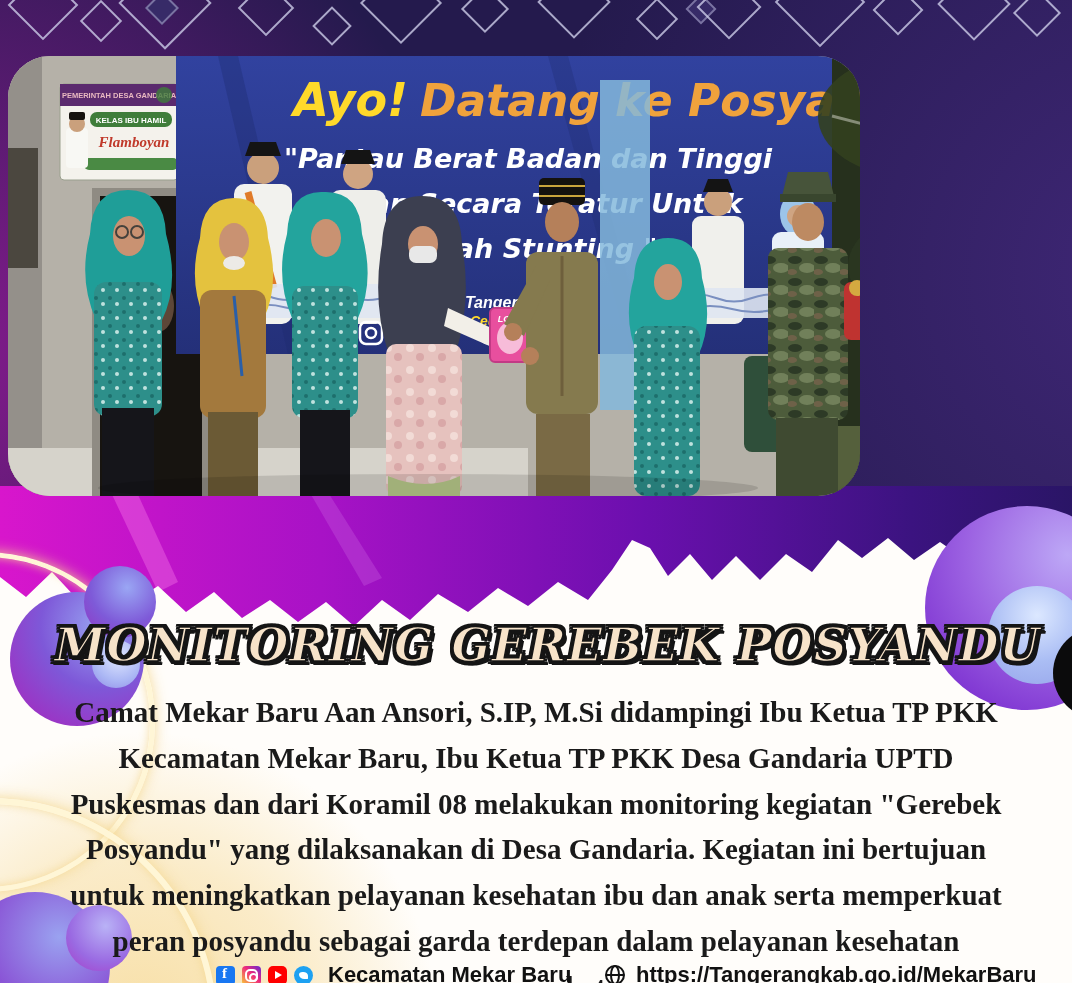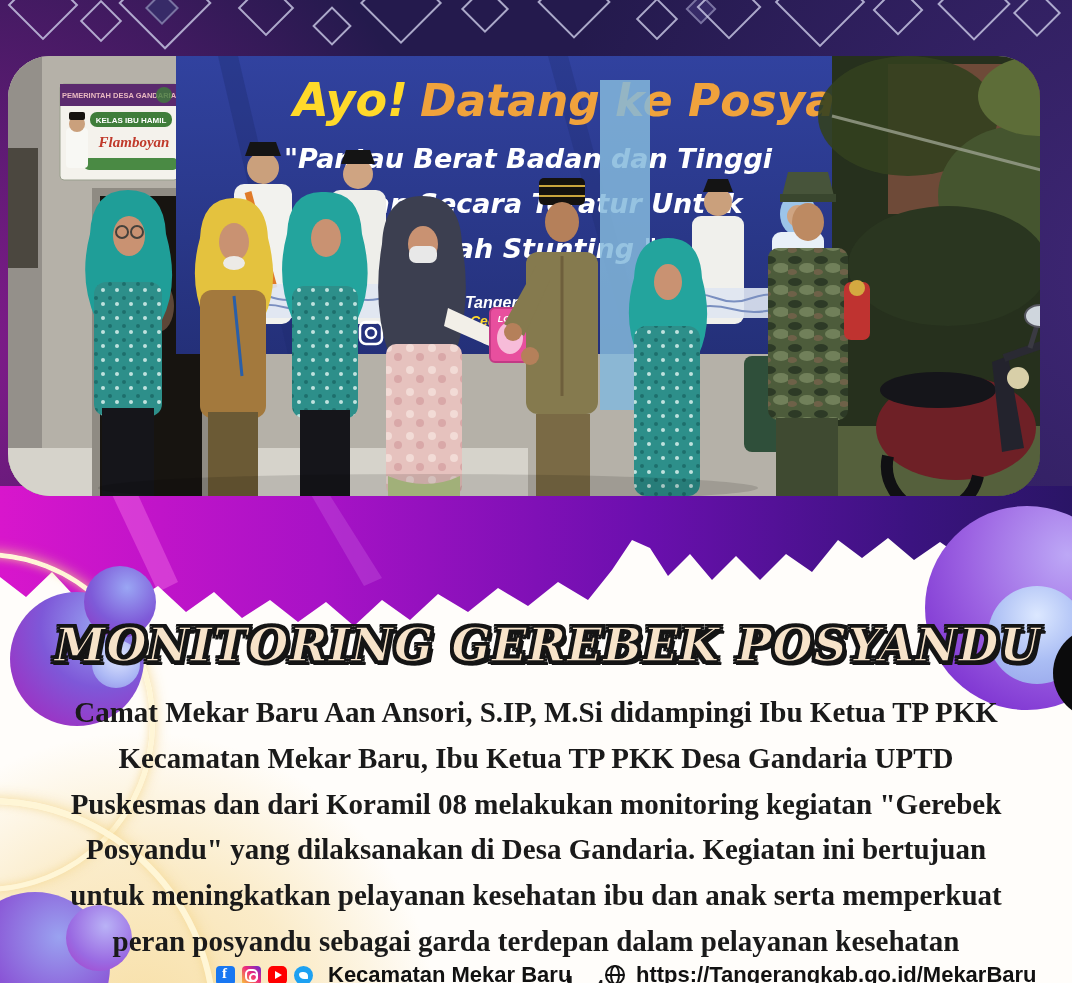--- a/index.html
+++ b/index.html
@@ -11,21 +11,21 @@
       radial-gradient(circle at 108% 28%, rgba(96,54,168,.45), transparent 46%),
       #241a4d;
   }
   
   .diamond{position:absolute;border:2px solid rgba(205,205,232,.8);transform:rotate(45deg);}
   .diamond.filled{background:#372b68;border-color:rgba(205,205,232,.45);}
   
   .backdrop{position:absolute;left:0;top:0;width:1072px;height:983px;}
   
   .photo{
-    position:absolute;left:8px;top:56px;width:1032px;height:440px;
+    position:absolute;left:8px;top:56px;width:852px;height:440px;
     border-radius:42px;overflow:hidden;background:#b5b1a8;
   }
   .photo svg{display:block;}
   
   .glow-bl{position:absolute;left:-170px;top:720px;width:620px;height:620px;border-radius:50%;
     background:radial-gradient(circle, rgba(247,221,160,.95) 0%, rgba(247,221,160,.55) 38%, rgba(247,221,160,0) 68%);}
   .ring{position:absolute;border-radius:50%;border:5px solid #fff6d6;box-shadow:0 0 14px rgba(244,214,140,.9), inset 0 0 10px rgba(244,214,140,.8);}
   .ring1{left:-185px;top:552px;width:330px;height:330px;}
   .ring2{left:-235px;top:798px;width:440px;height:440px;border-width:6px;}
   .sphere{position:absolute;border-radius:50%;}

